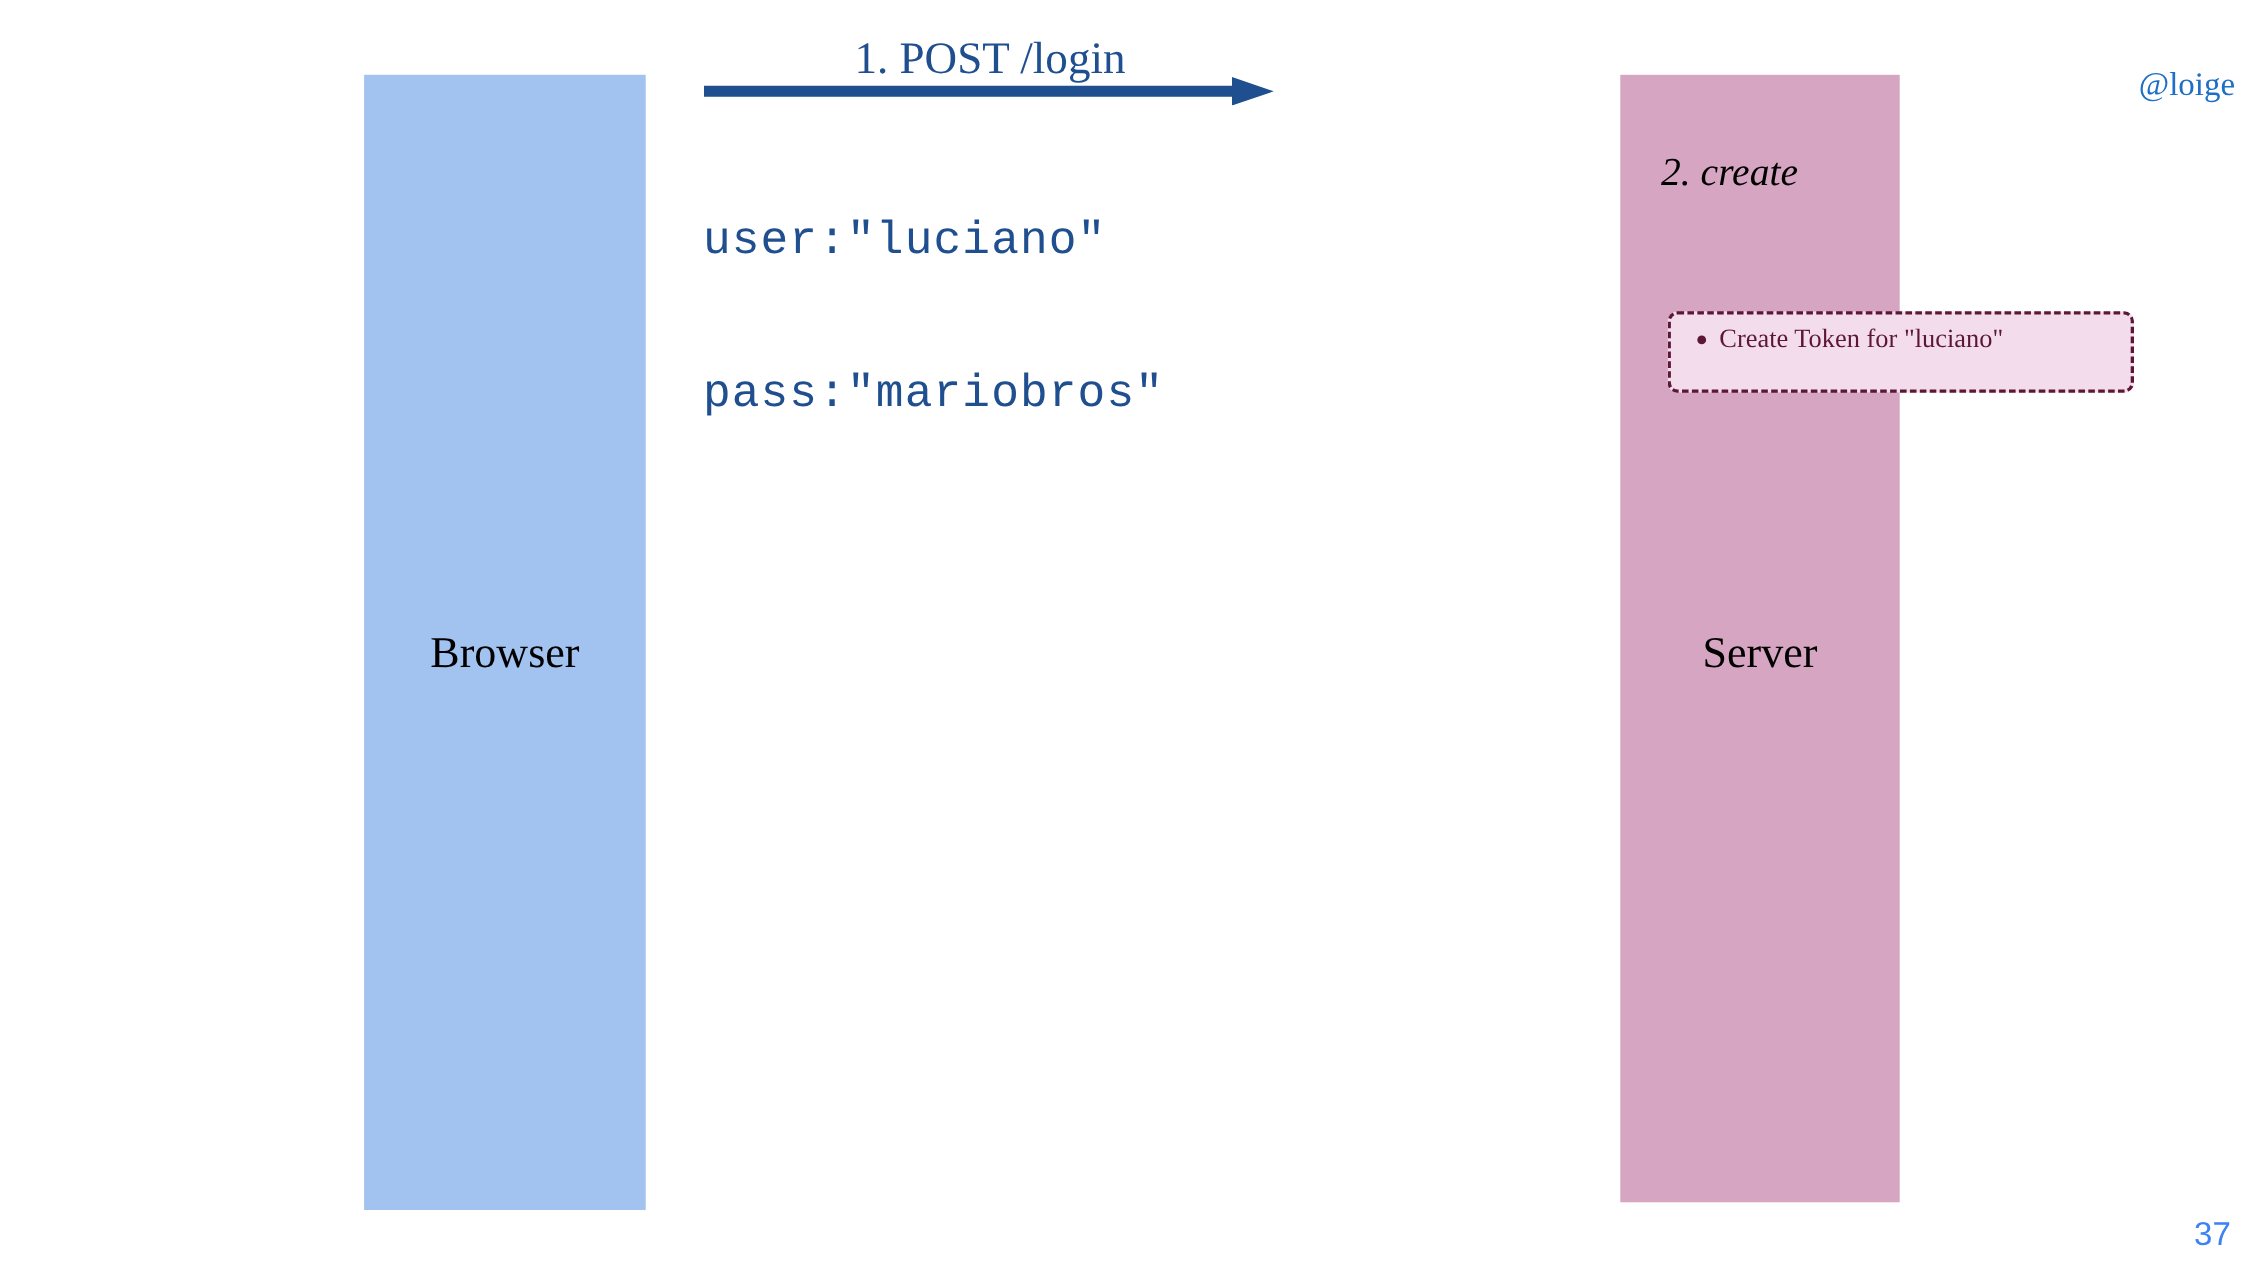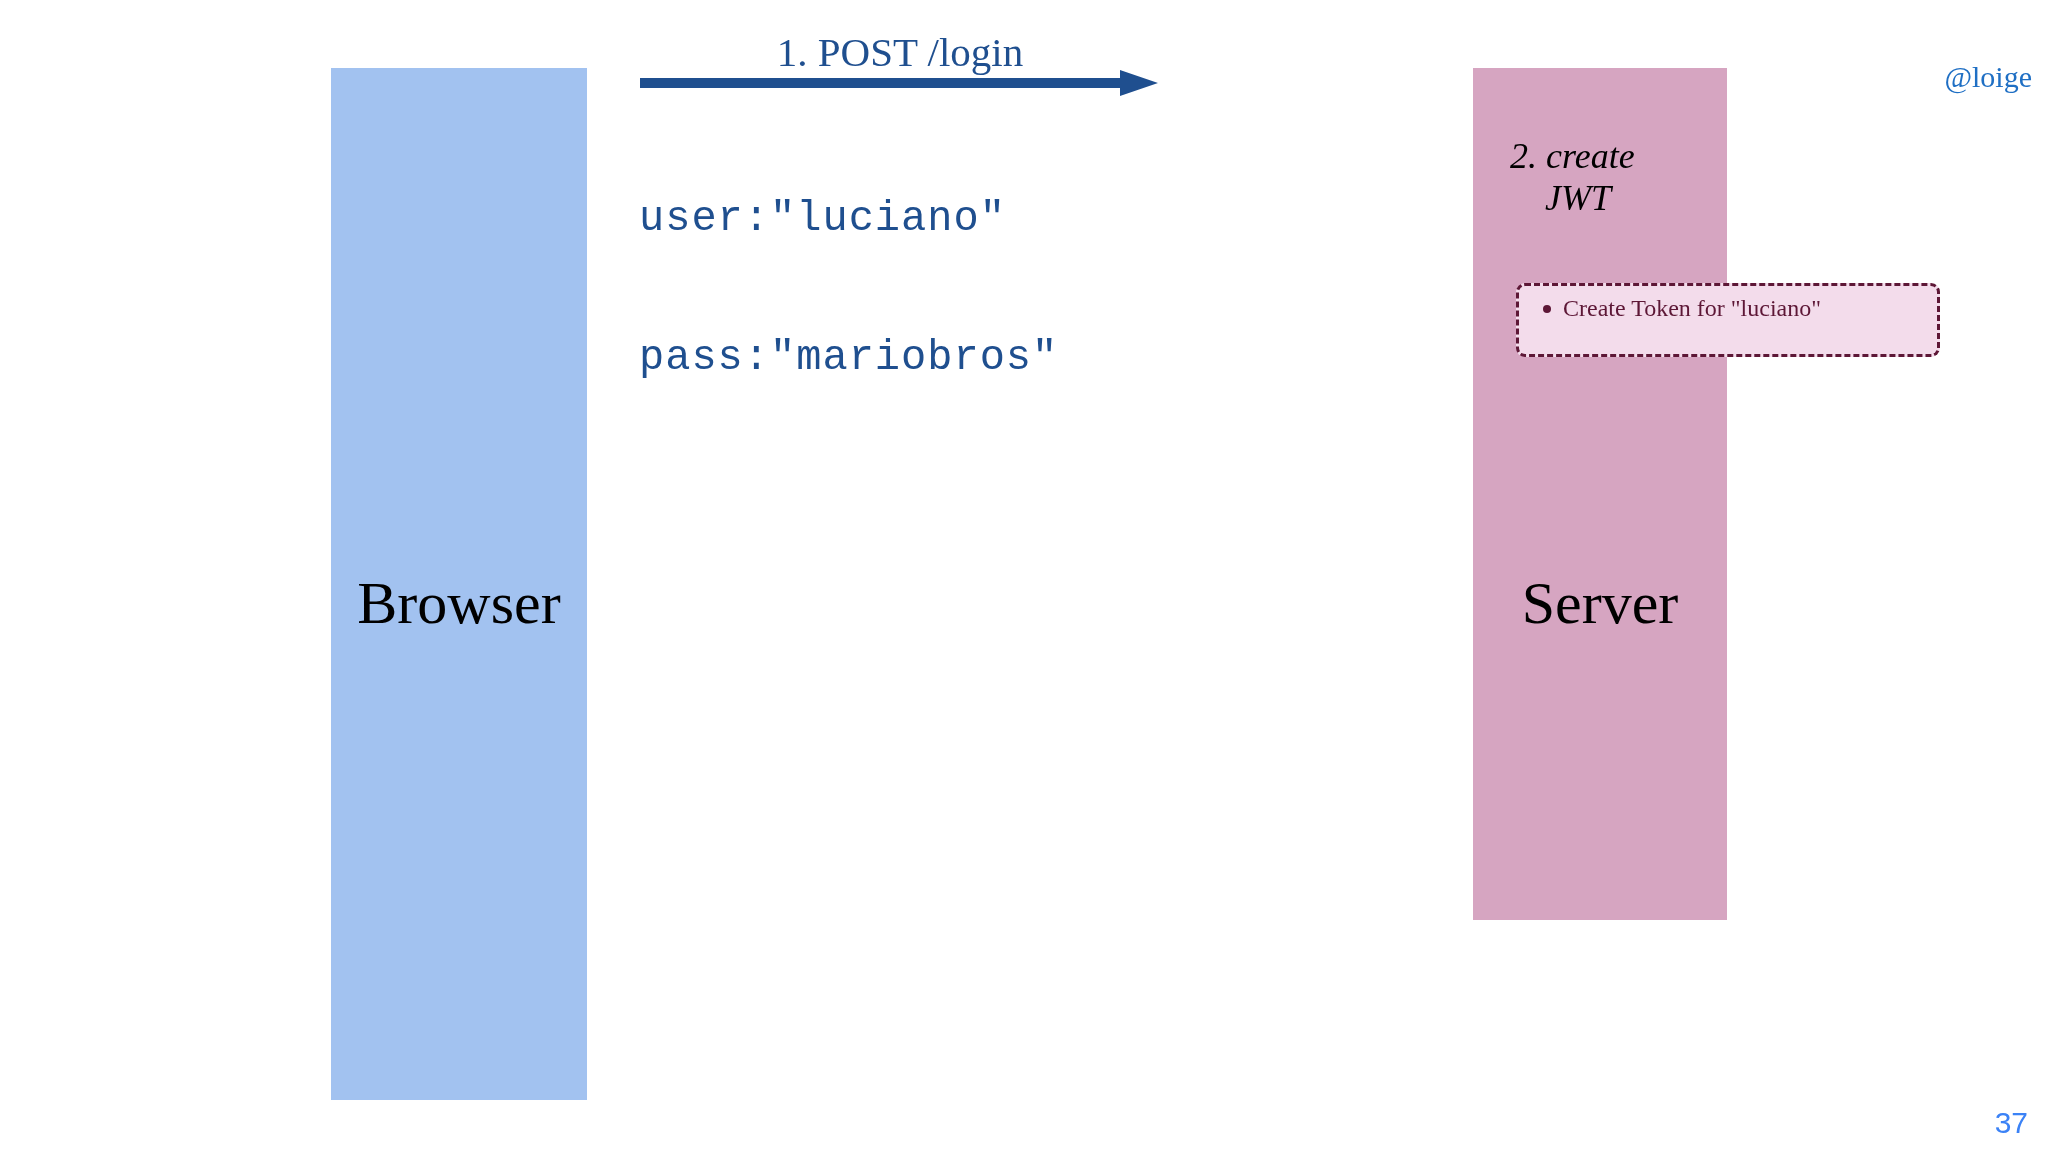--- a/index.html
+++ b/index.html
@@ -45,41 +45,41 @@
   .lifeline {
     position: absolute;
   }
 
   .lifeline-label {
     position: absolute;
     left: 0;
     width: 100%;
     text-align: center;
     font-family: "Liberation Serif", "DejaVu Serif", serif;
-    font-size: 60px;
+    font-size: 40px;
     color: #000000;
     line-height: 1;
   }
 
   #browser-lifeline {
     left: 331px;
     top: 68px;
     width: 256px;
     height: 1032px;
     background: #a2c2f0;
   }
   #browser-lifeline .lifeline-label {
     top: 505px;
   }
 
   #server-lifeline {
     left: 1473px;
     top: 68px;
     width: 254px;
-    height: 852px;
+    height: 1025px;
     background: #d6a5c1;
   }
   #server-lifeline .lifeline-label {
     top: 505px;
   }
 
   
   .message-title {
     position: absolute;
     left: 640px;
@@ -195,21 +195,20 @@
     </svg>
   </div>
 
   <div class="payload">
     <span class="payload-line">user:"luciano"</span>
     <span class="payload-line">pass:"mariobros"</span>
   </div>
 
   <div class="activity-title">
     <span>2. create</span>
-    <span class="line2">JWT</span>
   </div>
 
   <div class="note-box">
     <ul class="note-list">
       <li class="note-item">Create Token for "luciano"</li>
     </ul>
   </div>
 
   <div class="page-number">37</div>
 

